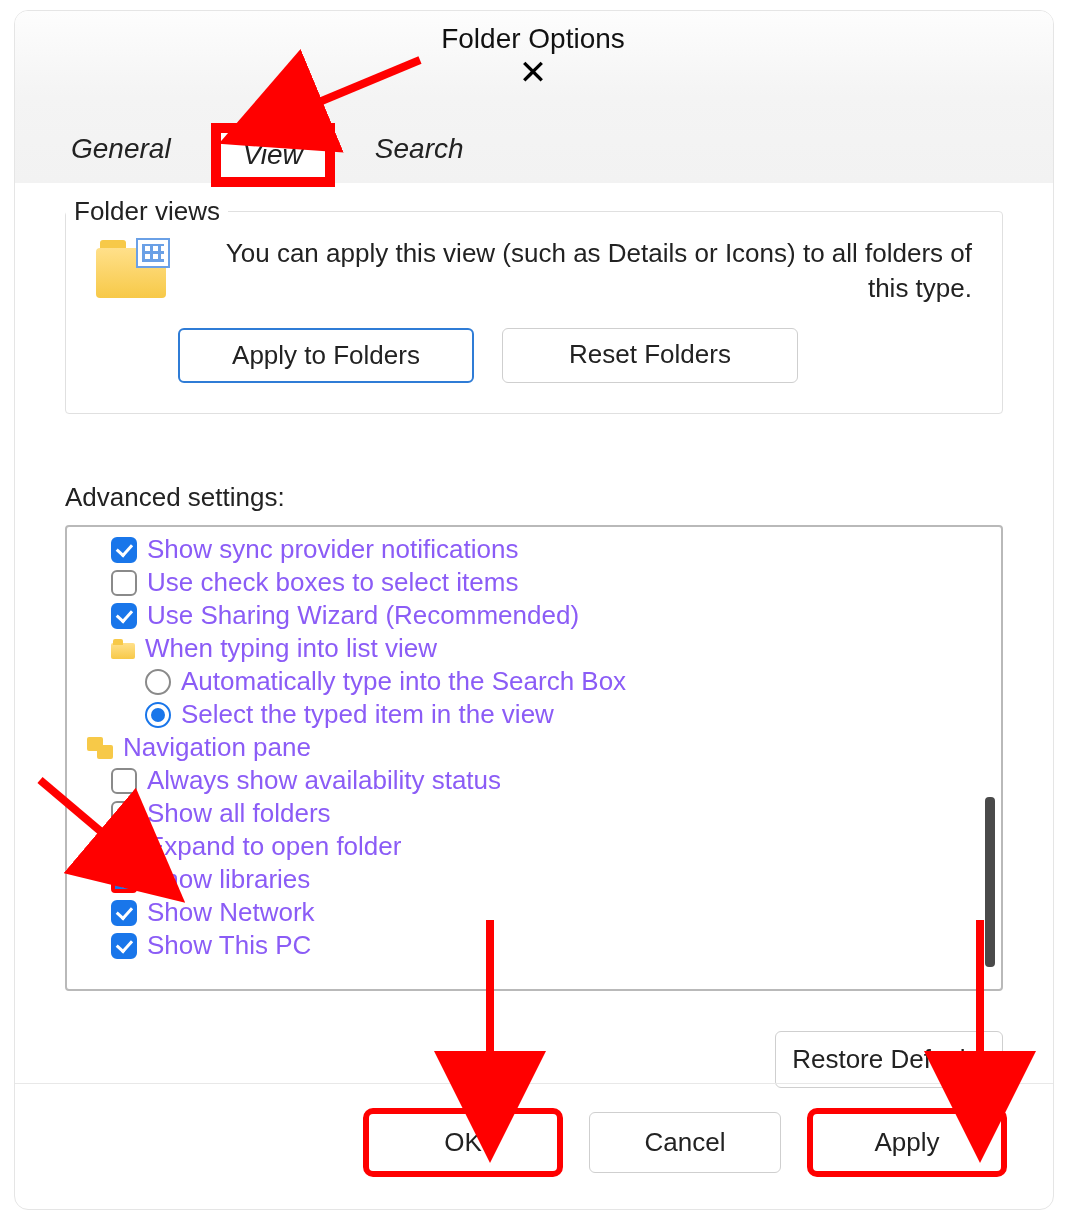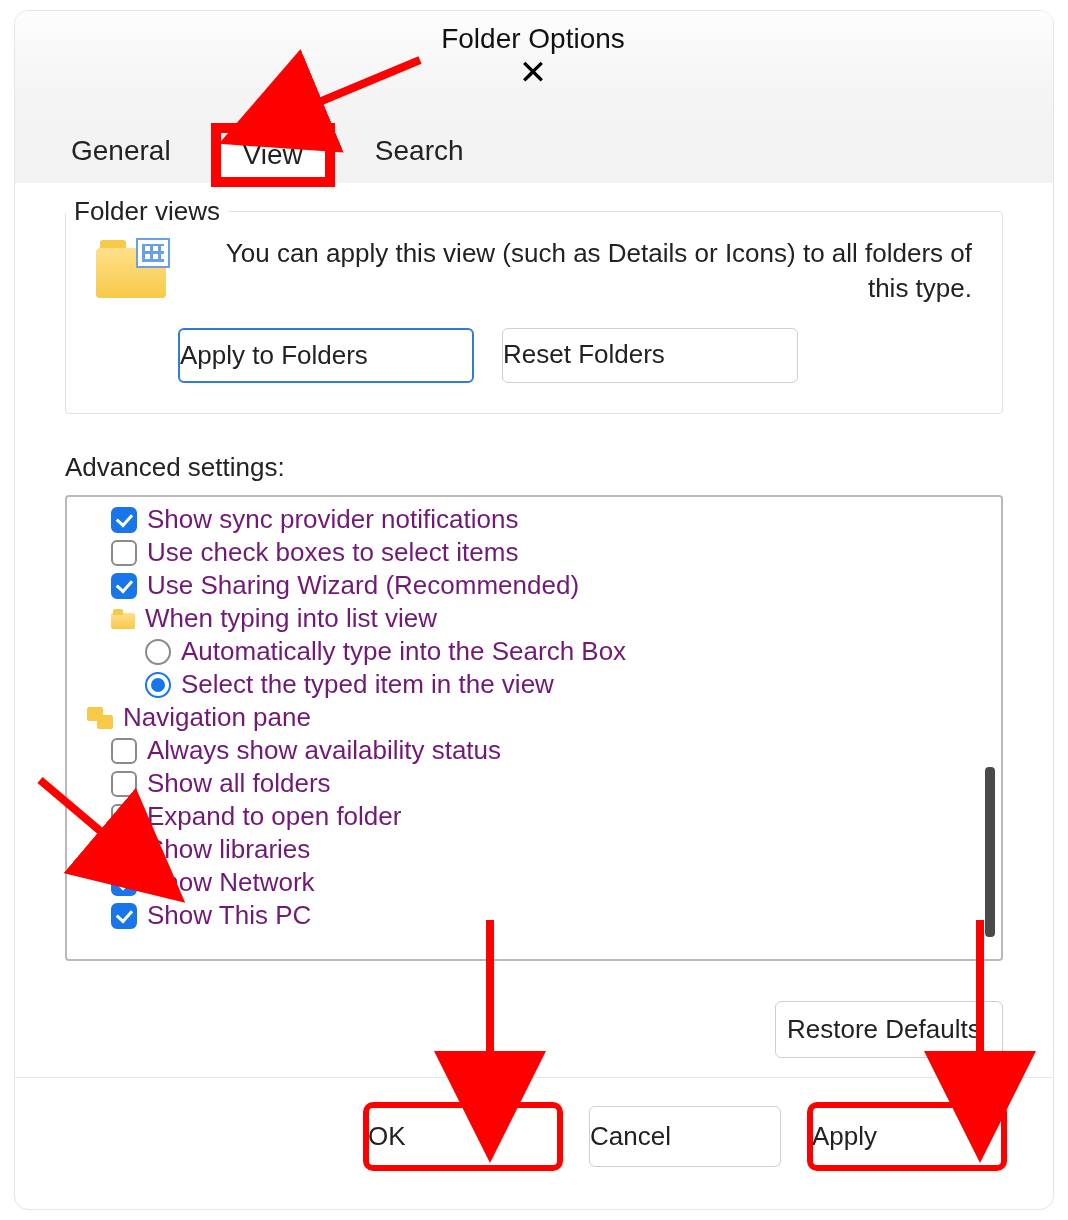--- a/index.html
+++ b/index.html
@@ -25,55 +25,56 @@
     align-items: center;
     justify-content: space-between;
     padding: 12px 26px 8px 24px;
     background: linear-gradient(#fdfdfd,#f4f4f4);
     flex-direction: column;
   }
   .title { font-size: 28px; color: #111; }
   .close-x { font-size: 34px; line-height: 1; cursor: pointer; font-weight: 300; }
   .tabs {
     display: flex;
-    align-items: center;
+    align-items: flex-start;
     gap: 28px;
     padding: 30px 0 0 40px;
     background: linear-gradient(#f4f4f4,#f2f2f2);
+    font-style: italic;
   }
   .tab { font-size: 28px; color: #222; padding: 6px 16px 14px 16px; cursor: pointer; }
   .content { background: #fff; padding: 28px 50px 30px 50px; }
   .groupbox {
     border: 1px solid #e0e0e0; border-radius: 4px;
     padding: 24px 30px 30px 30px; position: relative;
   }
   .groupbox-label {
     position: absolute; top: -16px; left: 0; background: #fff;
     padding: 0 8px; font-size: 26px; color: #222;
   }
   .fv-row { display: flex; gap: 18px; align-items: flex-start; }
   .fv-text { font-size: 26px; color: #222; line-height: 1.35; flex: 1; text-align: right; }
   .fv-btns { display: flex; gap: 28px; margin-top: 22px; padding-left: 82px; }
   .btn {
     border: 1px solid #cfcfcf; background: #fff; border-radius: 6px;
-    font-size: 26px; color: #222; padding: 10px 0; text-align: left;
+    font-size: 26px; color: #222; padding: 10px 0; text-align: center;
     cursor: pointer; width: 296px;
   }
   .btn-primary { border: 2px solid #2f7cd6; }
-  .adv-label { font-size: 26px; color: #222; margin: 38px 0 12px 0; }
+  .adv-label { font-size: 26px; color: #222; margin: 68px 0 12px 0; }
   .listbox {
     border: 2px solid #b9b9b9; border-radius: 4px;
     height: 466px; position: relative; overflow: hidden;
   }
   .list-inner { padding: 6px 0 6px 6px; }
   .scrollbar {
     position: absolute; right: 6px; top: 270px; width: 10px; height: 170px;
     background: #4a4a4a; border-radius: 4px;
   }
-  .row { display: flex; align-items: center; gap: 10px; padding: 1px 0 1px 38px; font-size: 26px; color: #701a75; }
+  .row { display: flex; align-items: center; gap: 10px; padding: 1px 0 1px 38px; font-size: 26px; color: #8b5cf6; }
   .row.indent1 { padding-left: 72px; }
   .row.indent0b { padding-left: 14px; }
   .chk {
     width: 26px; height: 26px; border-radius: 6px; border: 2px solid #8a8a8a;
     display: inline-flex; align-items: center; justify-content: center; flex-shrink: 0;
     cursor: pointer; background: #fff;
   }
   .chk.checked { background: #1976ea; border-color: #1976ea; }
   .chk.checked::after { content: ""; width: 12px; height: 7px; border: 3px solid #fff; border-top: 0; border-right: 0; transform: rotate(-48deg) translate(1px,-1px); }
   .radio {
@@ -95,21 +96,21 @@
   .folder-sm::before { content:""; position:absolute; top:4px; left:0; right:0; bottom:0; background: linear-gradient(#ffe08a,#f7c948); border-radius:2px;}
   .folder-sm::after { content:""; position:absolute; top:0; left:2px; width:10px; height:6px; background:#f7c948; border-radius:2px 2px 0 0;}
   .navpane-icon {
     width: 26px; height: 22px; position: relative; flex-shrink:0; display:inline-block;
   }
   .navpane-icon .a { position:absolute; top:0; left:0; width:16px; height:14px; background:#f7c948; border-radius:2px;}
   .navpane-icon .b { position:absolute; bottom:0; right:0; width:16px; height:14px; background:#f7c948; border-radius:2px;}
   .restore-row { display:flex; justify-content:flex-end; margin-top: 40px; }
   .btn-restore { width: 228px; padding: 12px 11px; }
   .footer {
-    position:absolute; left:0; right:0; bottom:8px;
+    position:absolute; left:0; right:0; bottom:2px;
     border-top: 1px solid #e8e8e8; padding: 28px 50px 34px 50px;
     display:flex; gap: 30px; justify-content:flex-end;
   }
   .btn-f { width: 192px; padding: 14px 0; }
   
   .hl-red { outline: 6px solid #ff0000; outline-offset: -2px; }
   .hl-red-inner { border: 4px solid #ff0000 !important; border-radius:4px; }
   
   .arrow { position:absolute; pointer-events:none; }
 </style>

